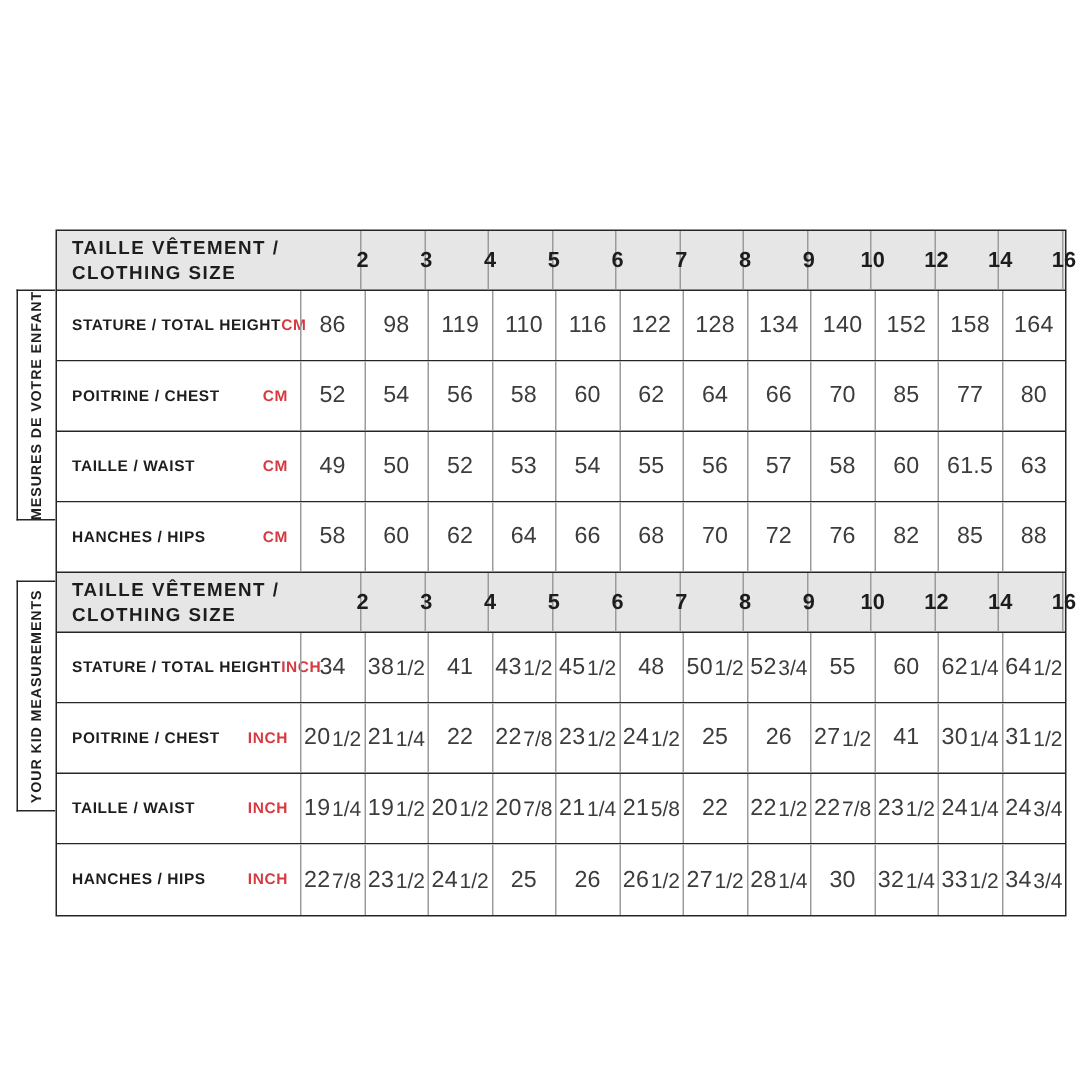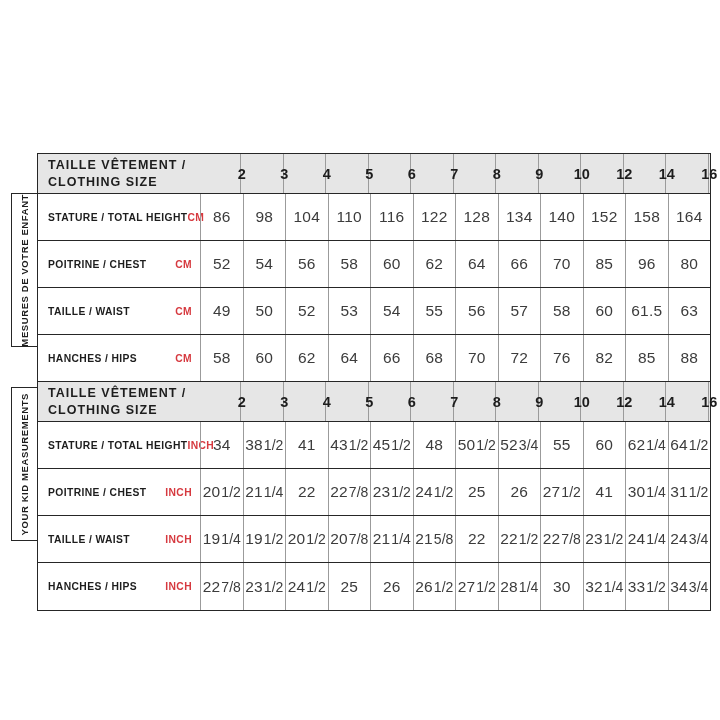--- a/index.html
+++ b/index.html
@@ -90,21 +90,21 @@
         <div class="cell size-cell">14</div>
         <div class="cell size-cell">16</div>
       </div>
       <div class="row data-row">
         <div class="cell label-cell">
           <span class="mlabel">STATURE / TOTAL HEIGHT</span>
           <span class="unit">CM</span>
         </div>
         <div class="cell value-cell">86</div>
         <div class="cell value-cell">98</div>
-        <div class="cell value-cell">104</div>
+        <div class="cell value-cell">119</div>
         <div class="cell value-cell">110</div>
         <div class="cell value-cell">116</div>
         <div class="cell value-cell">122</div>
         <div class="cell value-cell">128</div>
         <div class="cell value-cell">134</div>
         <div class="cell value-cell">140</div>
         <div class="cell value-cell">152</div>
         <div class="cell value-cell">158</div>
         <div class="cell value-cell">164</div>
       </div>
@@ -116,21 +116,21 @@
         <div class="cell value-cell">52</div>
         <div class="cell value-cell">54</div>
         <div class="cell value-cell">56</div>
         <div class="cell value-cell">58</div>
         <div class="cell value-cell">60</div>
         <div class="cell value-cell">62</div>
         <div class="cell value-cell">64</div>
         <div class="cell value-cell">66</div>
         <div class="cell value-cell">70</div>
         <div class="cell value-cell">85</div>
-        <div class="cell value-cell">96</div>
+        <div class="cell value-cell">77</div>
         <div class="cell value-cell">80</div>
       </div>
       <div class="row data-row">
         <div class="cell label-cell">
           <span class="mlabel">TAILLE / WAIST</span>
           <span class="unit">CM</span>
         </div>
         <div class="cell value-cell">49</div>
         <div class="cell value-cell">50</div>
         <div class="cell value-cell">52</div>

